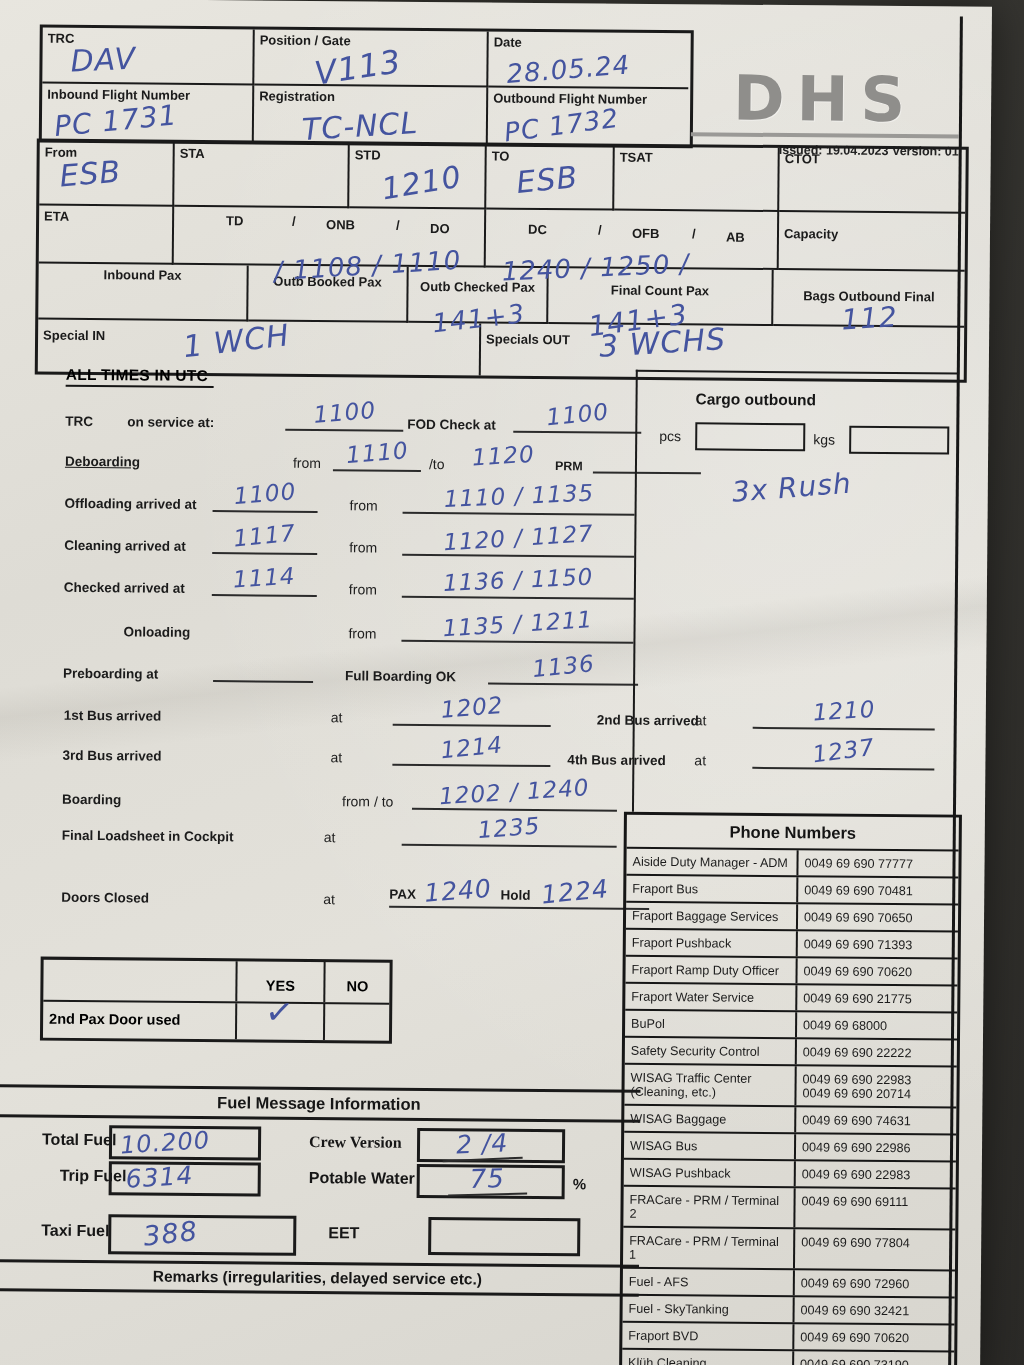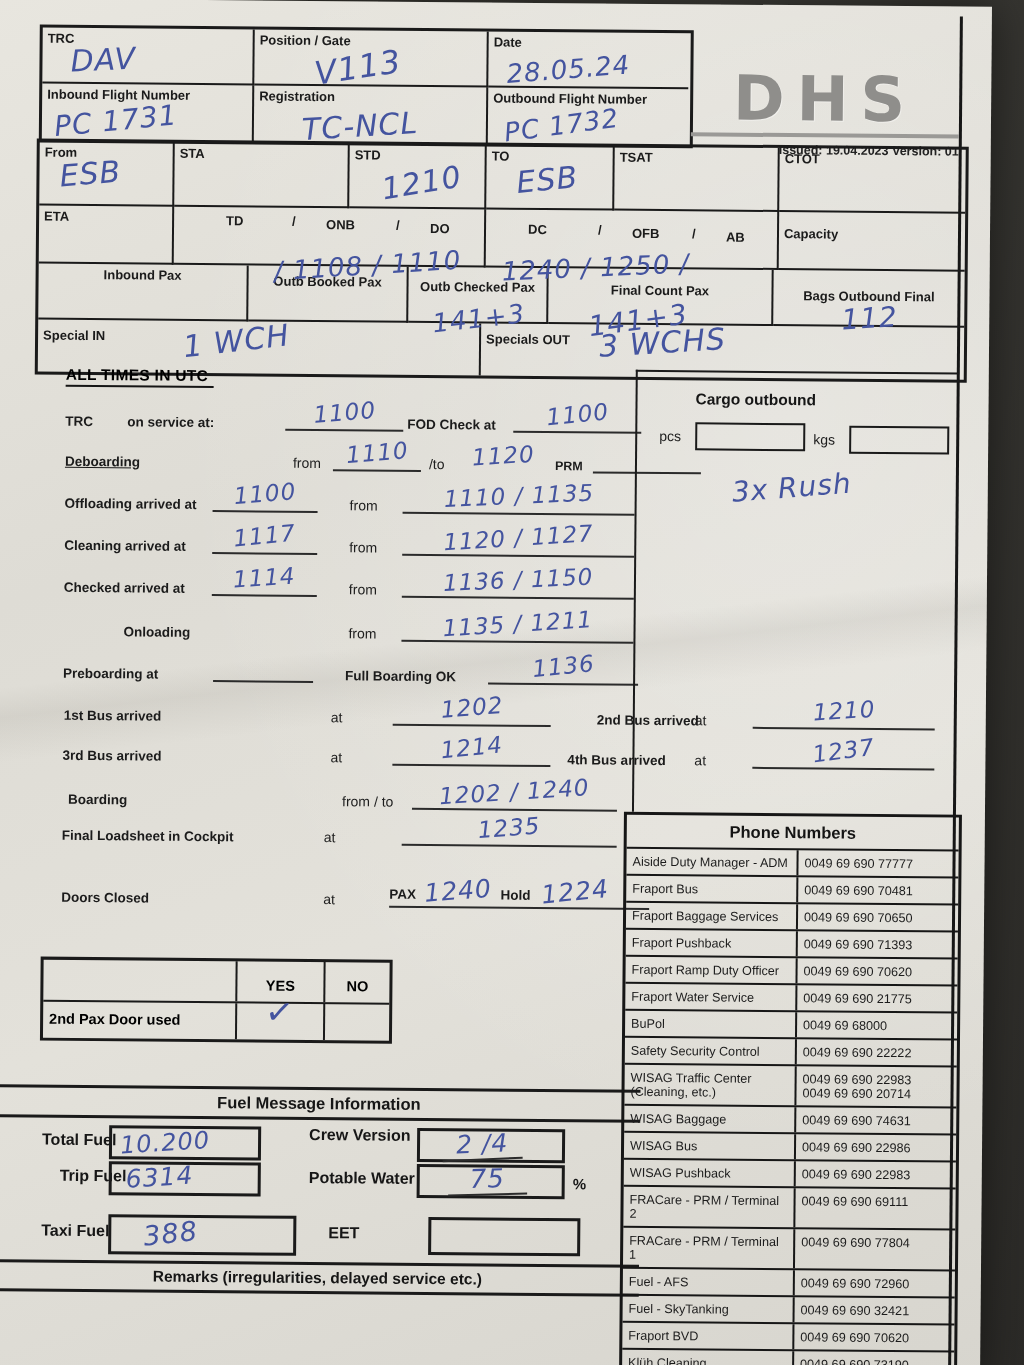--- a/index.html
+++ b/index.html
@@ -258,21 +258,21 @@
     </div>
     <div class="trow" style="top:368px;">
       <span class="lbl2" style="left:0;">3rd Bus arrived</span>
       <span class="plain" style="left:268px;">at</span>
       <span class="uv" style="left:330px;width:158px;"><span class="hw" style="transform:rotate(-6deg);">1214</span></span>
       <span class="lbl2" style="left:505px;">4th Bus arrived</span>
       <span class="plain" style="left:632px;">at</span>
       <span class="uv" style="left:690px;width:182px;"><span class="hw" style="transform:rotate(-8deg);">1237</span></span>
     </div>
     <div class="trow" style="top:412px;">
-      <span class="lbl2" style="left:6px;margin-top:47px;">Boarding</span>
+      <span class="lbl2" style="left:0;margin-top:47px;">Boarding</span>
       <span class="plain" style="left:280px;">from / to</span>
       <span class="uv" style="left:350px;width:205px;"><span class="hw" style="transform:rotate(-4deg);">1202 / 1240</span></span>
     </div>
     <div class="trow" style="top:448px;">
       <span class="lbl2" style="left:0;">Final Loadsheet in Cockpit</span>
       <span class="plain" style="left:262px;">at</span>
       <span class="uv" style="left:340px;width:215px;"><span class="hw" style="transform:rotate(-5deg);">1235</span></span>
     </div>
     <div class="trow" style="top:510px;">
       <span class="lbl2" style="left:0;">Doors Closed</span>
@@ -310,21 +310,21 @@
     </div>
   </div>
 
   <div id="fuel">
     <div class="fbar">Fuel Message Information</div>
     <div class="ffields">
       <span class="flab" style="left:45px;top:13px;">Total Fuel</span>
       <div class="fbox" style="left:112px;top:7px;width:152px;height:34px;">
         <span class="hw" style="position:absolute;left:8px;top:0px;font-size:24px;transform:rotate(-4deg);">10.200</span>
       </div>
-      <span class="flab" style="left:312px;top:6px;">Crew Version</span>
+      <span class="flab" style="left:312px;top:13px;font-family:Liberation Serif, serif;">Crew Version</span>
       <div class="fbox" style="left:420px;top:7px;width:148px;height:34px;">
         <span class="hw" style="position:absolute;left:22px;top:-2px;font-size:25px;border-bottom:2px solid #2b2b2b;padding:0 14px;transform:rotate(-3deg);">2 /4</span>
       </div>
       <span class="flab" style="left:63px;top:49px;">Trip Fuel</span>
       <div class="fbox" style="left:112px;top:43px;width:152px;height:34px;">
         <span class="hw" style="position:absolute;left:14px;top:-2px;font-size:25px;transform:rotate(-4deg);">6314</span>
       </div>
       <span class="flab" style="left:312px;top:49px;">Potable Water</span>
       <div class="fbox" style="left:420px;top:43px;width:148px;height:34px;">
         <span class="hw" style="position:absolute;left:28px;top:-4px;font-size:26px;border-bottom:2px solid #2b2b2b;padding:0 22px;transform:rotate(-2deg);">75</span>

